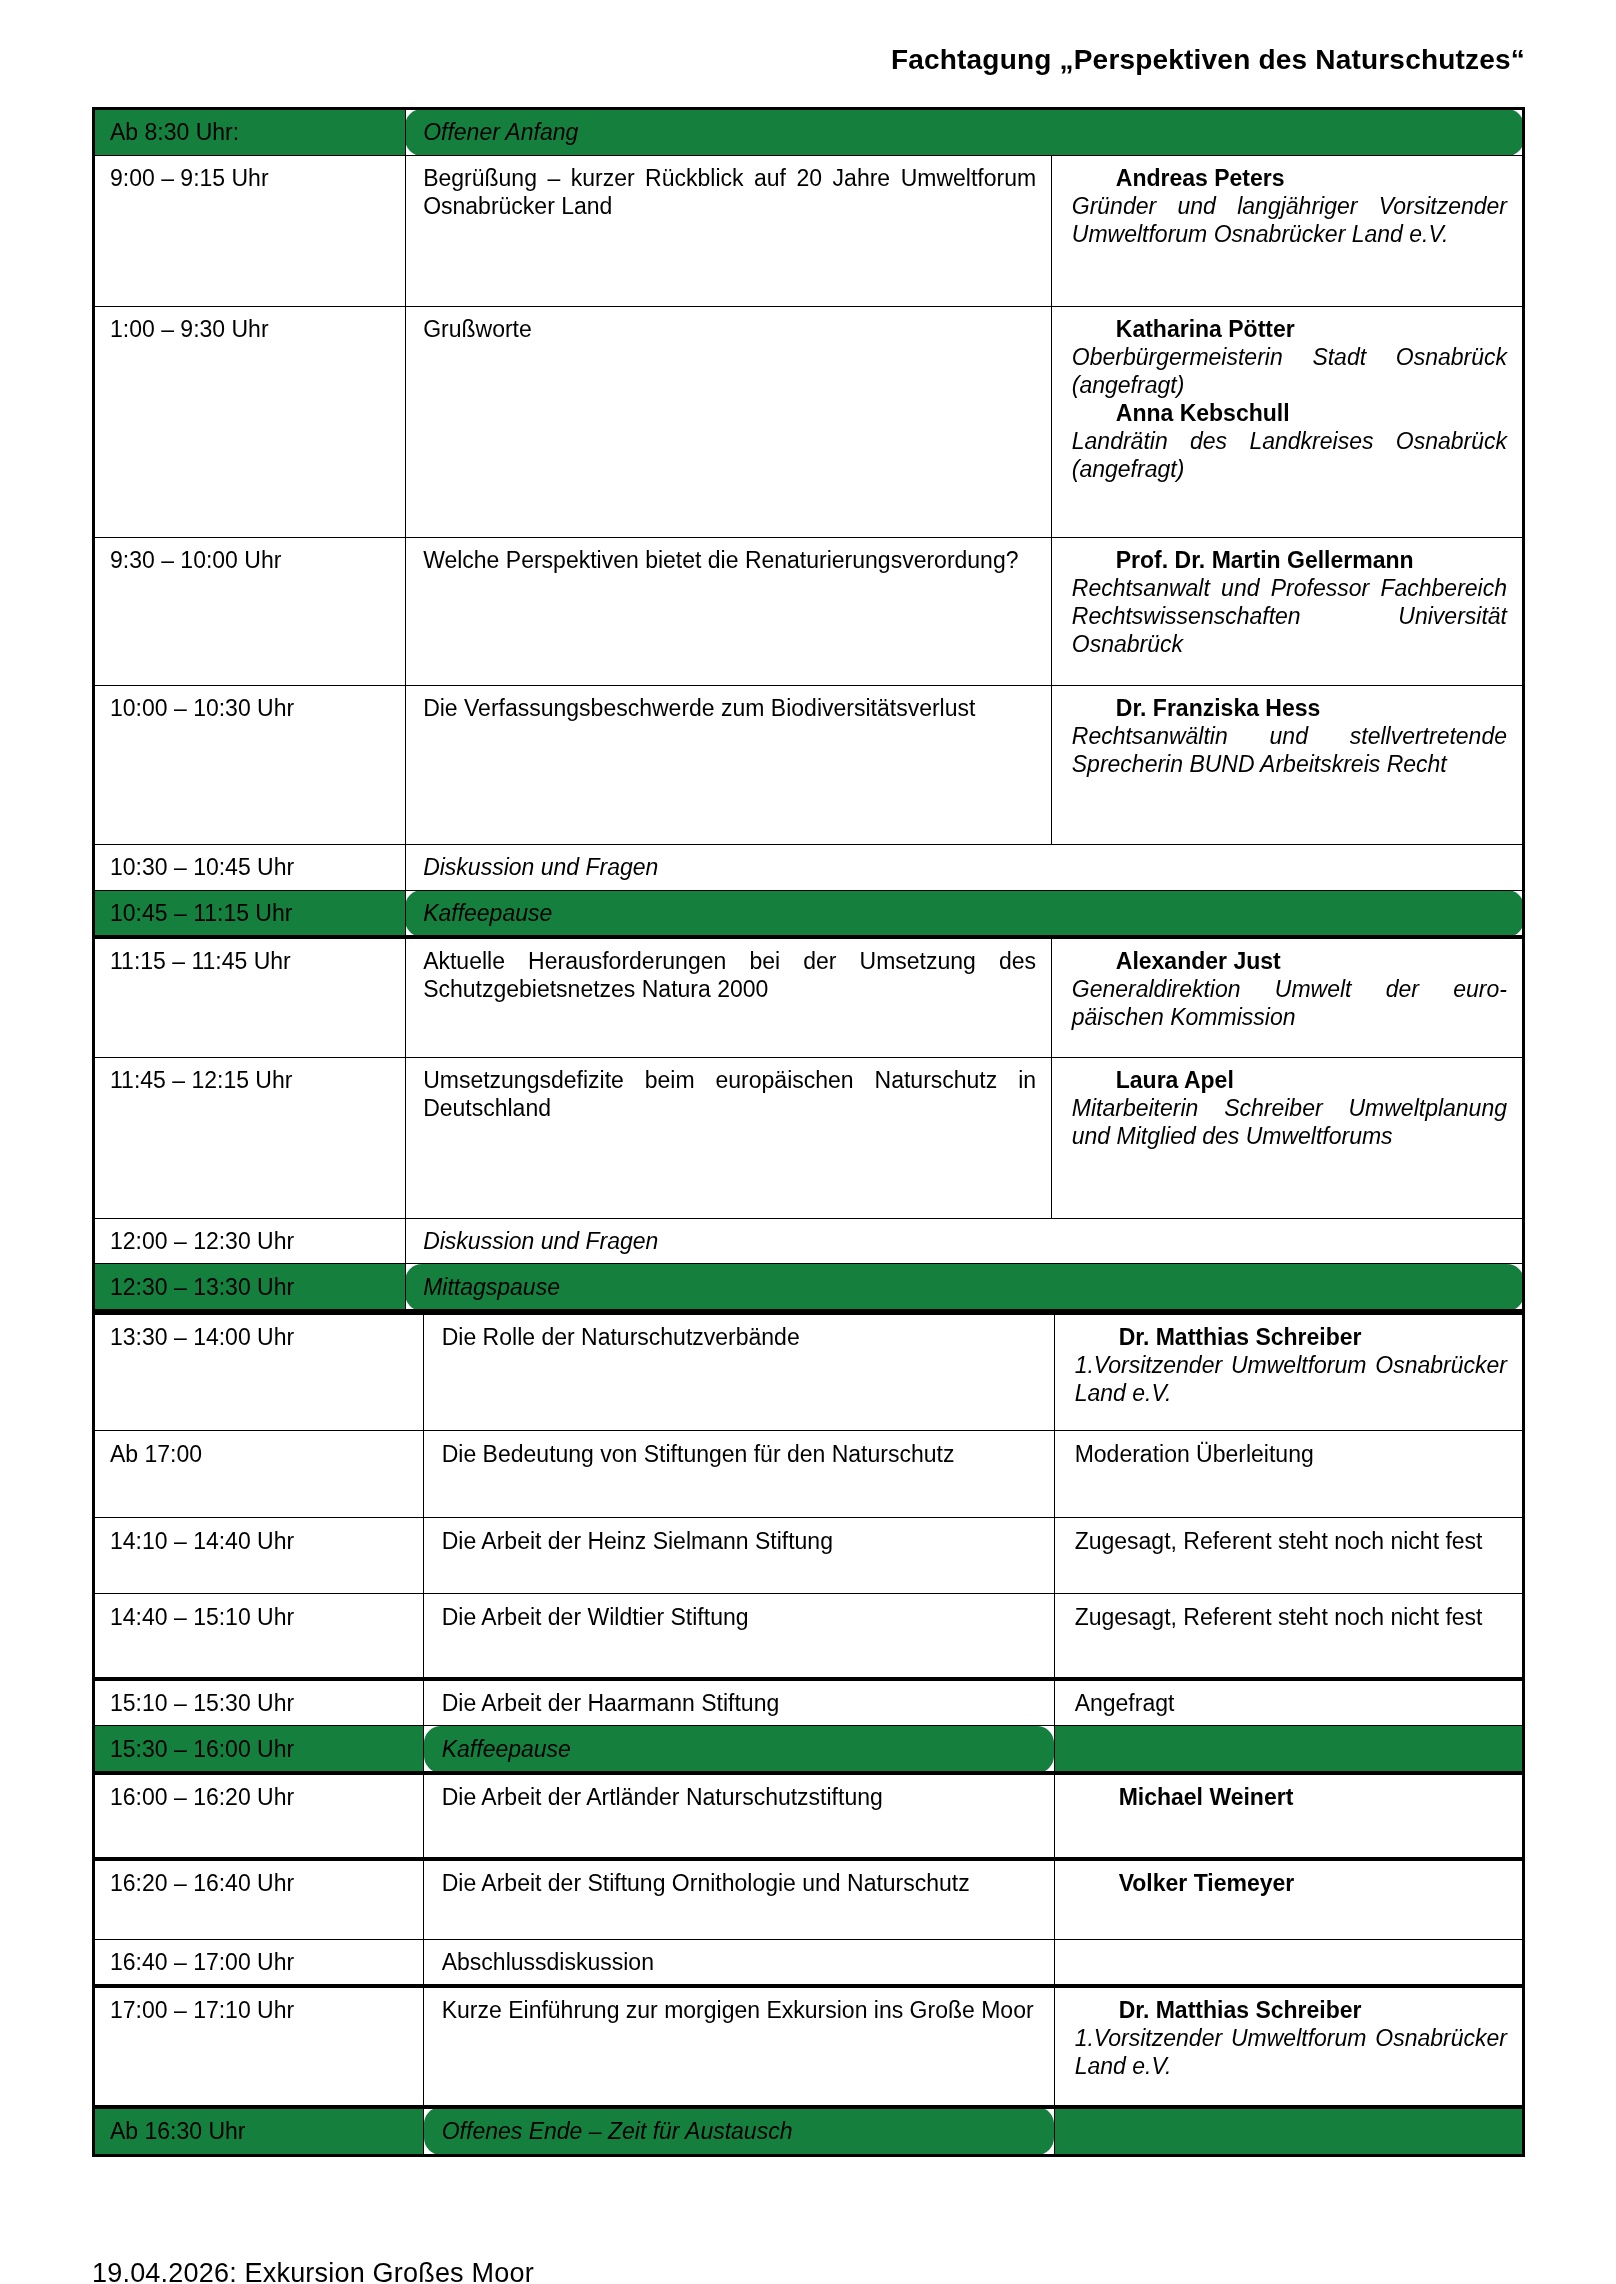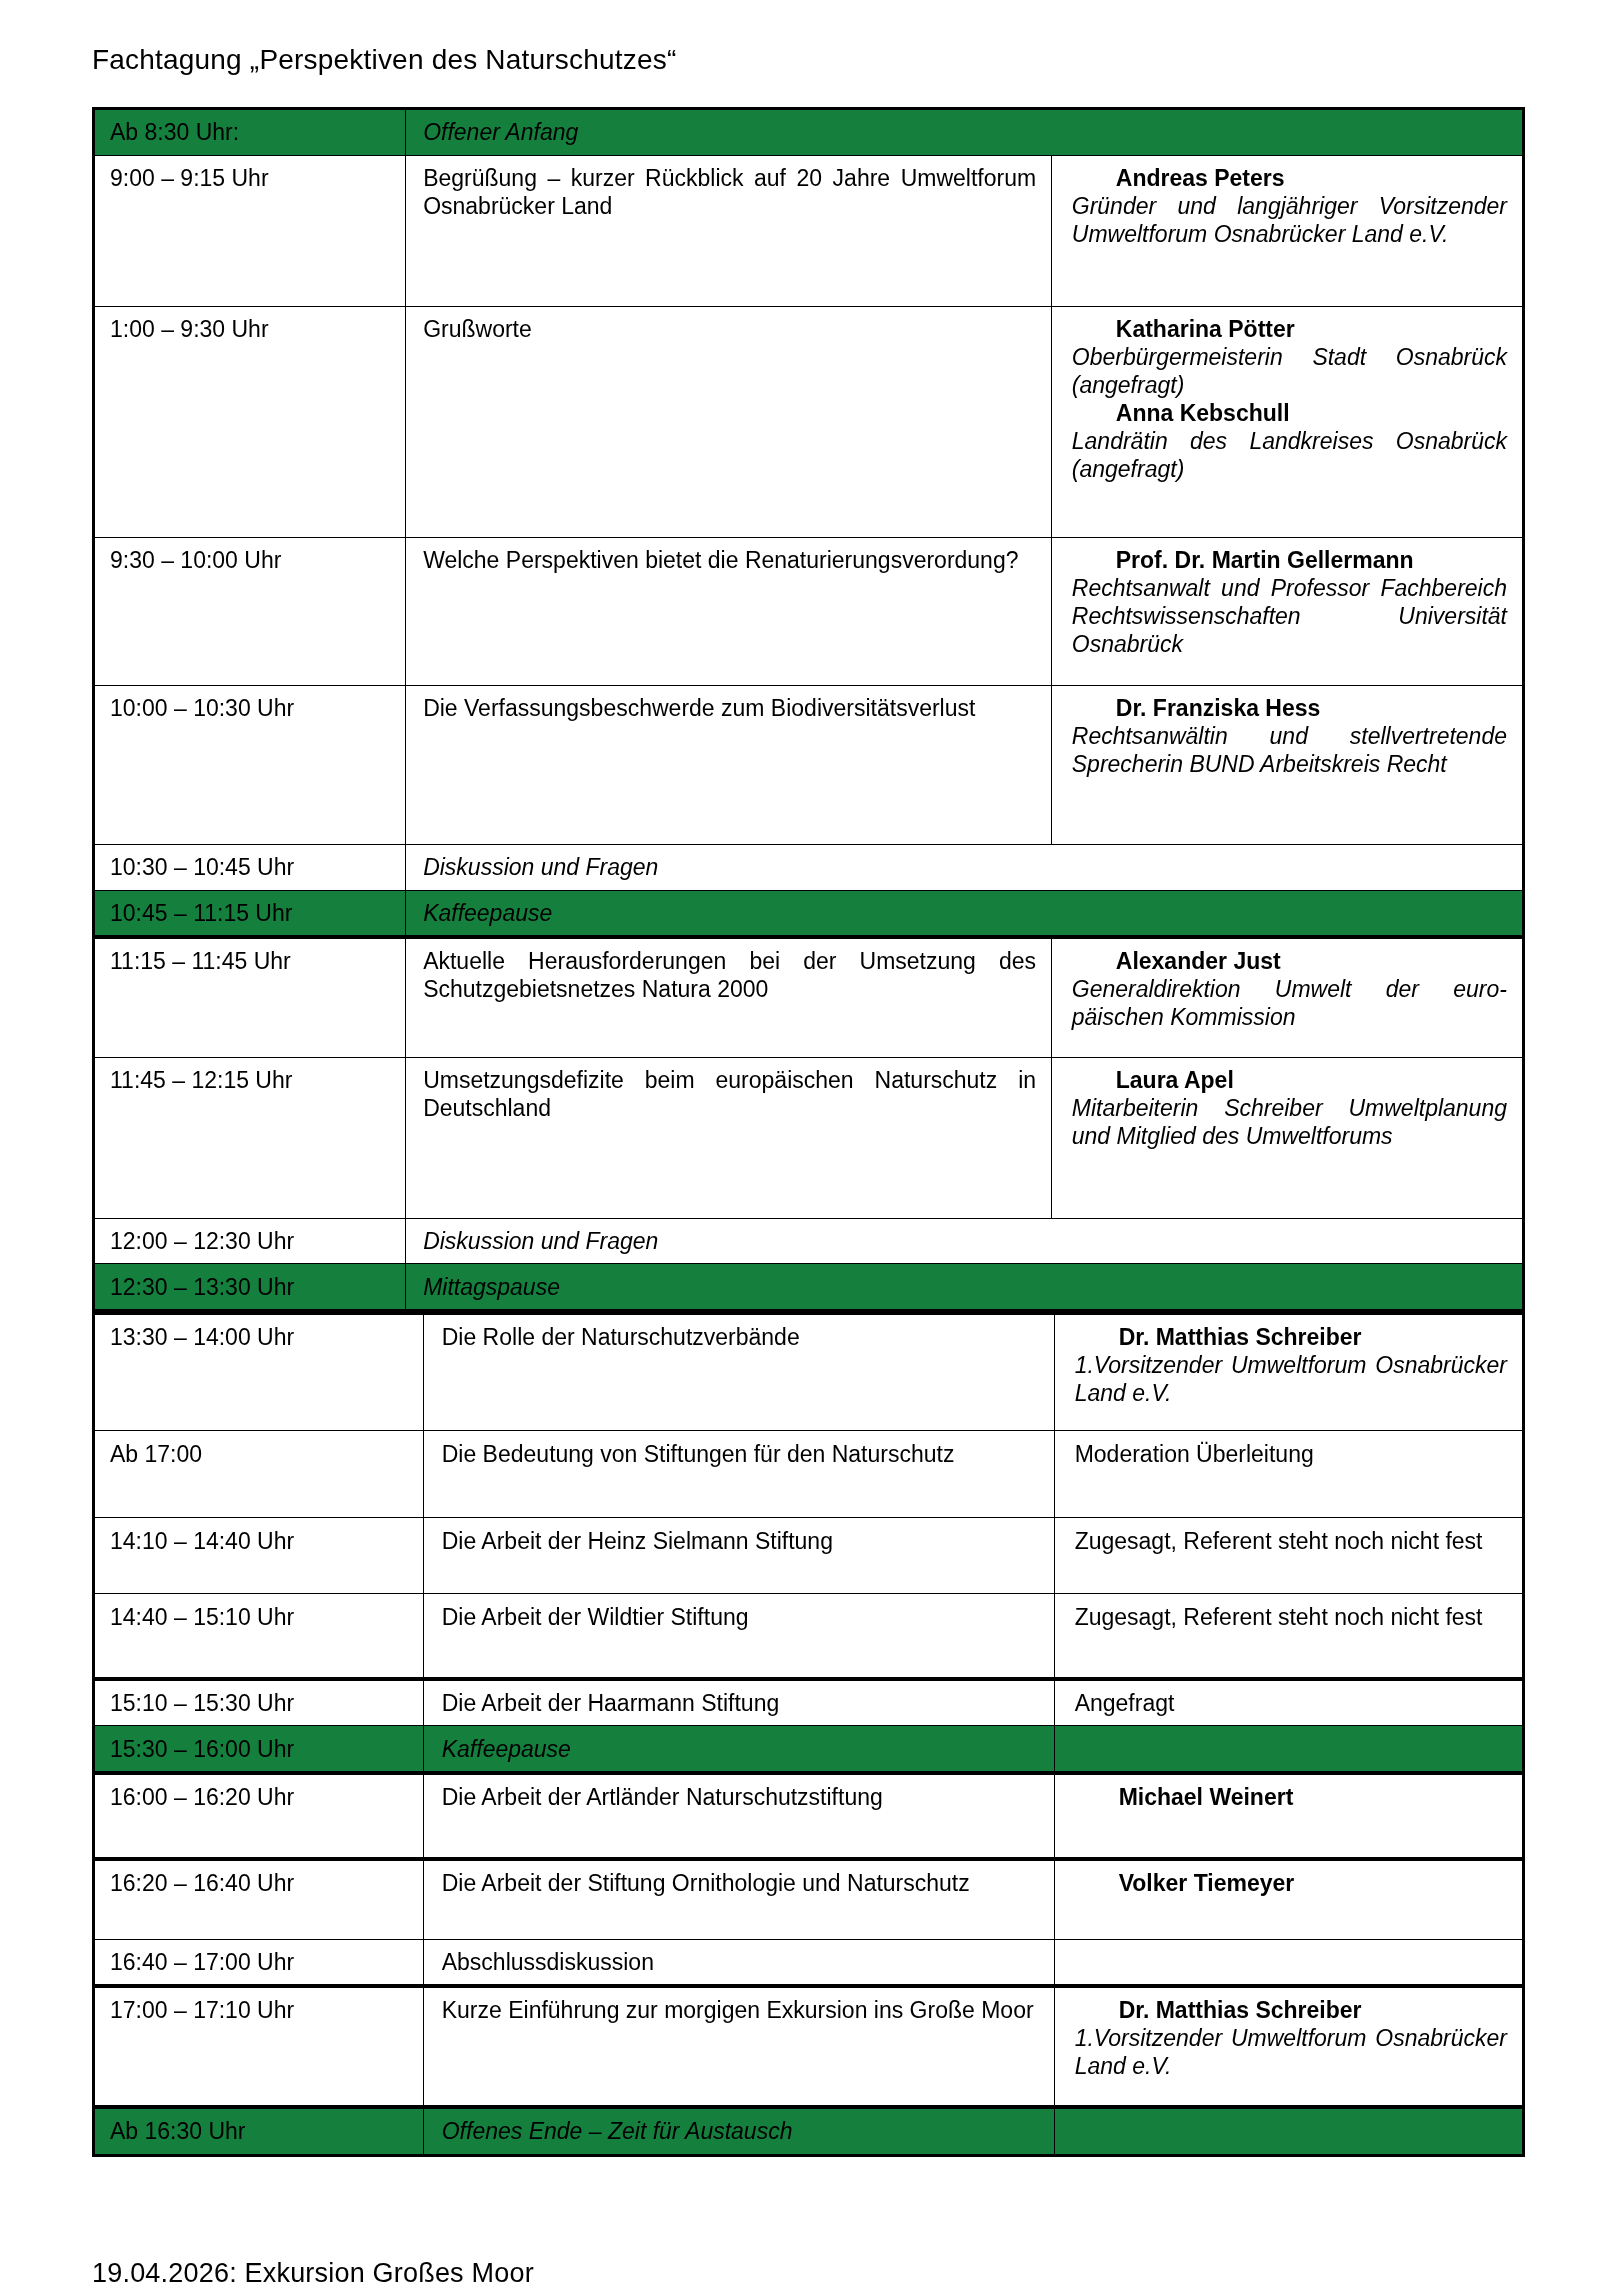--- a/index.html
+++ b/index.html
@@ -12,42 +12,43 @@
     height: 2284px;
     box-sizing: border-box;
     background: #ffffff;
     color: #000000;
     font-family: "Liberation Sans", "DejaVu Sans", sans-serif;
     padding: 42px 91px 0 92px;
     position: relative;
   }
   .doc-title {
     font-size: 28px;
-    font-weight: normal;
+    font-weight: bold;
     line-height: 35px;
     margin: 0 0 30px 0;
     letter-spacing: 0.2px;
+    text-align: right;
   }
   table.sched {
     border-collapse: collapse;
     width: 1433px;
     table-layout: fixed;
     font-size: 23px;
     line-height: 28px;
   }
   table.sched.t-top    { border: 3px solid #000; border-bottom-width: 2.3px; }
   table.sched.t-bottom { border: 3px solid #000; border-top-width: 2.3px; }
   table.sched td {
     border: 1.5px solid #000;
     vertical-align: top;
     padding: 8.3px 15px 8.3px 16px;
     overflow: hidden;
   }
   table.sched td.c-time { white-space: nowrap; padding-left: 15px; }
-  table.sched td.c-topic   { padding-left: 17.4px; }
+  table.sched td.c-topic   { padding-left: 17.4px; border-radius: 17px; }
   table.sched td.c-speaker { padding-left: 19.7px; }
   tr.hl td { background: #15803d; }
   tr.thick td { border-bottom-width: 4.5px; }
   .seg { display: block; margin: 0; hyphens: manual; }
   .c-topic .seg, .c-speaker .seg { text-align: justify; }
   .seg.b { font-weight: bold; margin-left: 44px; }
   .seg.i { font-style: italic; }
   .c-topic .seg.i { text-align: left; }
   .footer-note {
     font-size: 27px;

